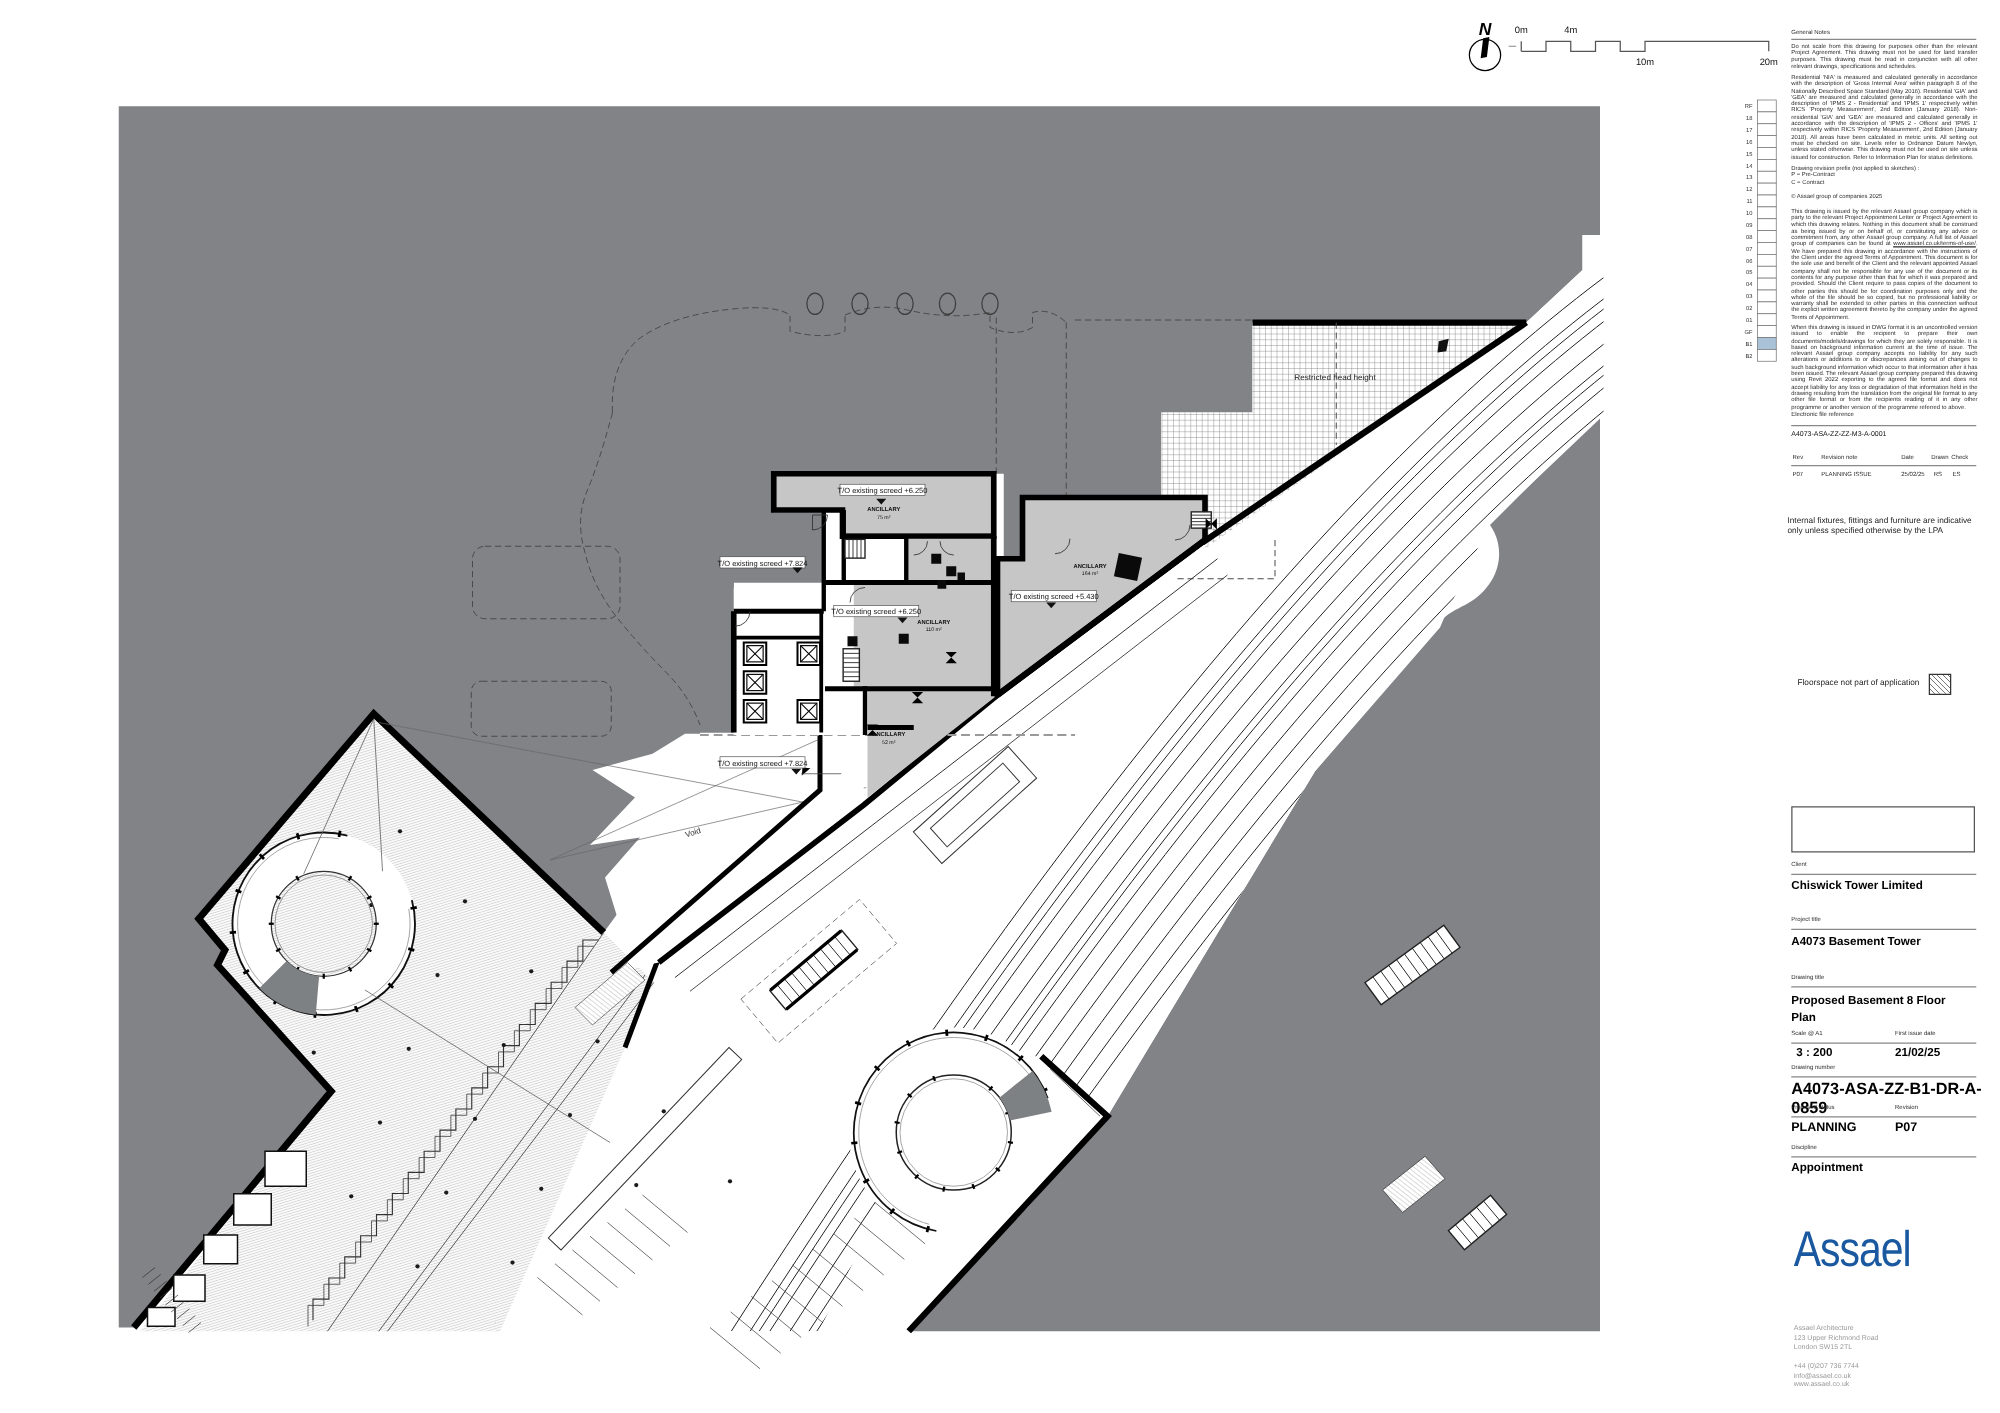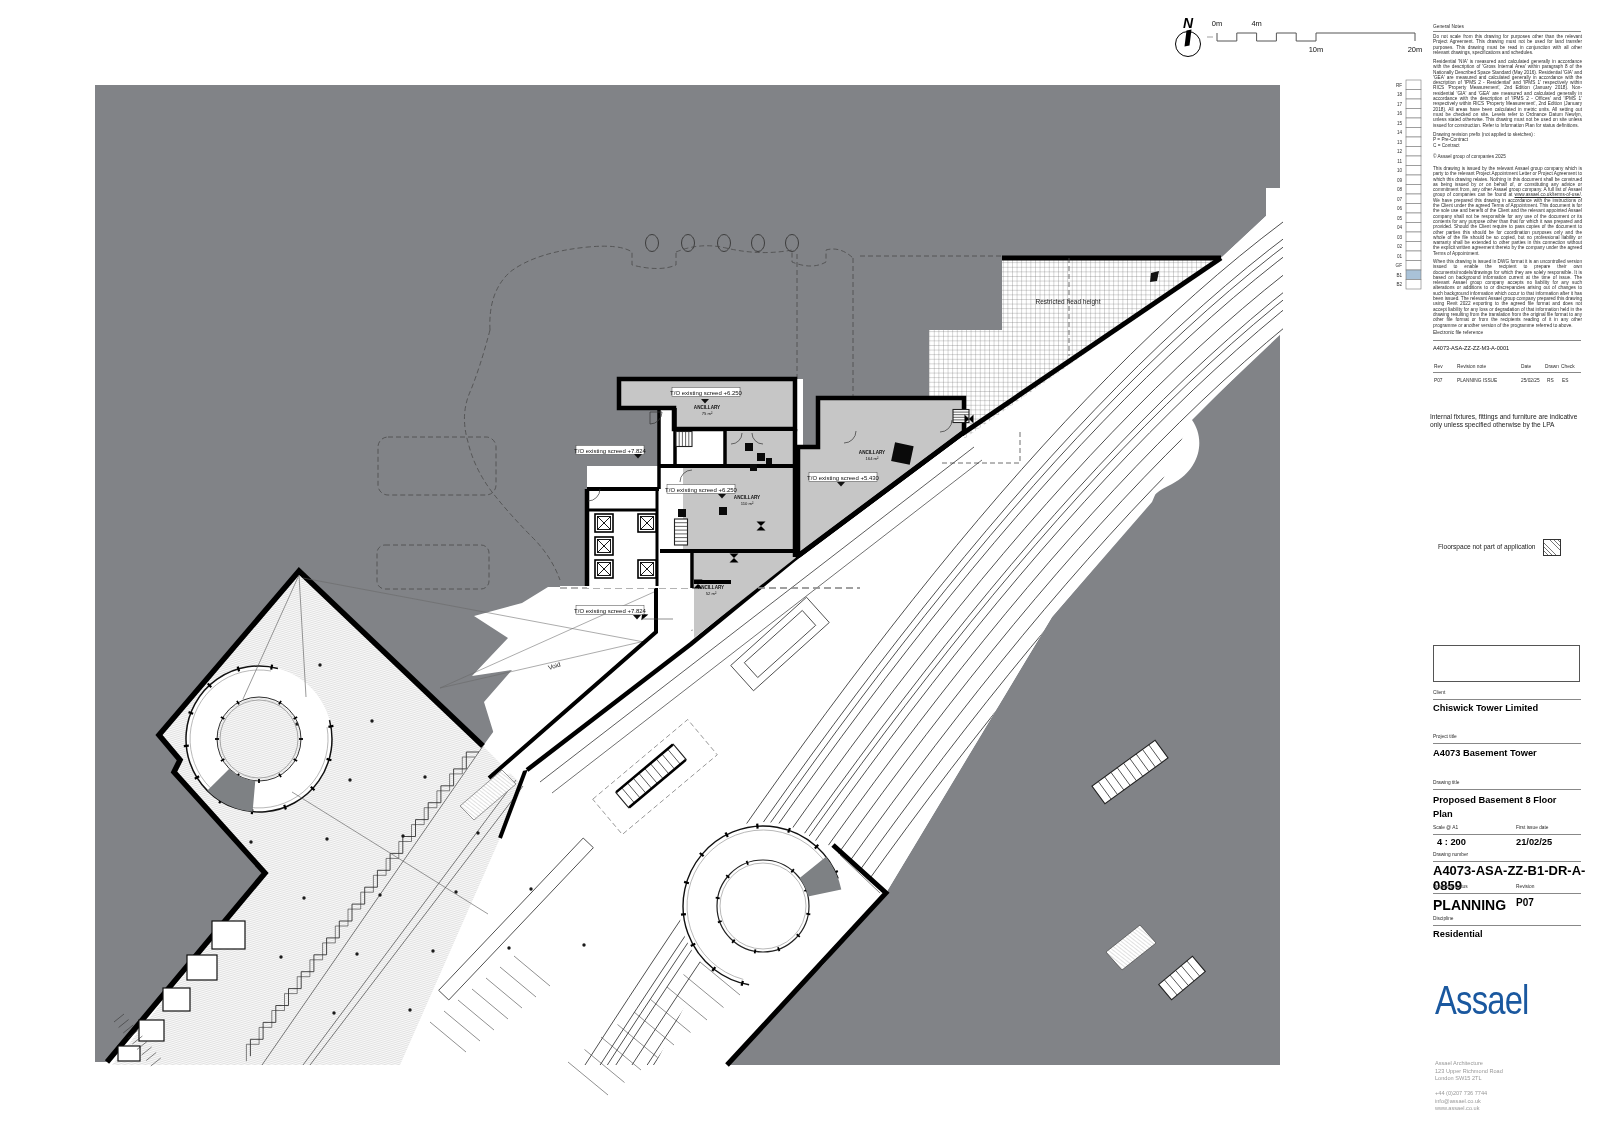--- a/index.html
+++ b/index.html
@@ -511,26 +511,26 @@
 <div class="abs bv" style="left:1433px;top:703px;font-size:9.3px">Chiswick Tower Limited</div>
 <div class="abs lbl" style="left:1433px;top:734px">Project title</div>
 <div class="rule" style="top:743px"></div>
 <div class="abs bv" style="left:1433px;top:748px;font-size:9.3px">A4073 Basement Tower</div>
 <div class="abs lbl" style="left:1433px;top:780px">Drawing title</div>
 <div class="rule" style="top:789px"></div>
 <div class="abs bv" style="left:1433px;top:794px;font-size:9.3px;width:130px;line-height:13.5px">Proposed Basement 8 Floor Plan</div>
 <div class="abs lbl" style="left:1433px;top:825px">Scale @ A1</div>
 <div class="abs lbl" style="left:1516px;top:825px">First issue date</div>
 <div class="rule" style="top:834px"></div>
-<div class="abs bv" style="left:1437px;top:837px;font-size:9.3px">4 : 200</div>
+<div class="abs bv" style="left:1437px;top:837px;font-size:9.3px">3 : 200</div>
 <div class="abs bv" style="left:1516px;top:837px;font-size:9.3px">21/02/25</div>
 <div class="abs lbl" style="left:1433px;top:852px">Drawing number</div>
 <div class="rule" style="top:861px"></div>
 <div class="abs bv" style="left:1433px;top:863px;font-size:13px">A4073-ASA-ZZ-B1-DR-A-0859</div>
 <div class="abs lbl" style="left:1433px;top:884px">Proposed status</div>
 <div class="abs lbl" style="left:1516px;top:884px">Revision</div>
 <div class="rule" style="top:893px"></div>
-<div class="abs bv" style="left:1433px;top:897px;font-size:14px">PLANNING</div>
+<div class="abs bv" style="left:1433px;top:897px;font-size:10px">PLANNING</div>
 <div class="abs bv" style="left:1516px;top:897px;font-size:10px">P07</div>
 <div class="abs lbl" style="left:1433px;top:916px">Discipline</div>
 <div class="rule" style="top:925px"></div>
-<div class="abs bv" style="left:1433px;top:929px;font-size:9.3px">Residential</div>
+<div class="abs bv" style="left:1433px;top:929px;font-size:9.3px">Appointment</div>
 <div class="abs" style="left:1435px;top:978px;font-size:40px;color:#1a589f;transform:scaleX(0.82);transform-origin:left top;letter-spacing:-1px">Assael</div>
 <div class="abs" style="left:1435px;top:1060px;font-size:5.6px;line-height:7.5px;color:#999">Assael Architecture<br>123 Upper Richmond Road<br>London SW15 2TL<br><br>+44 (0)207 736 7744<br>info@assael.co.uk<br>www.assael.co.uk</div>
 </body></html>

